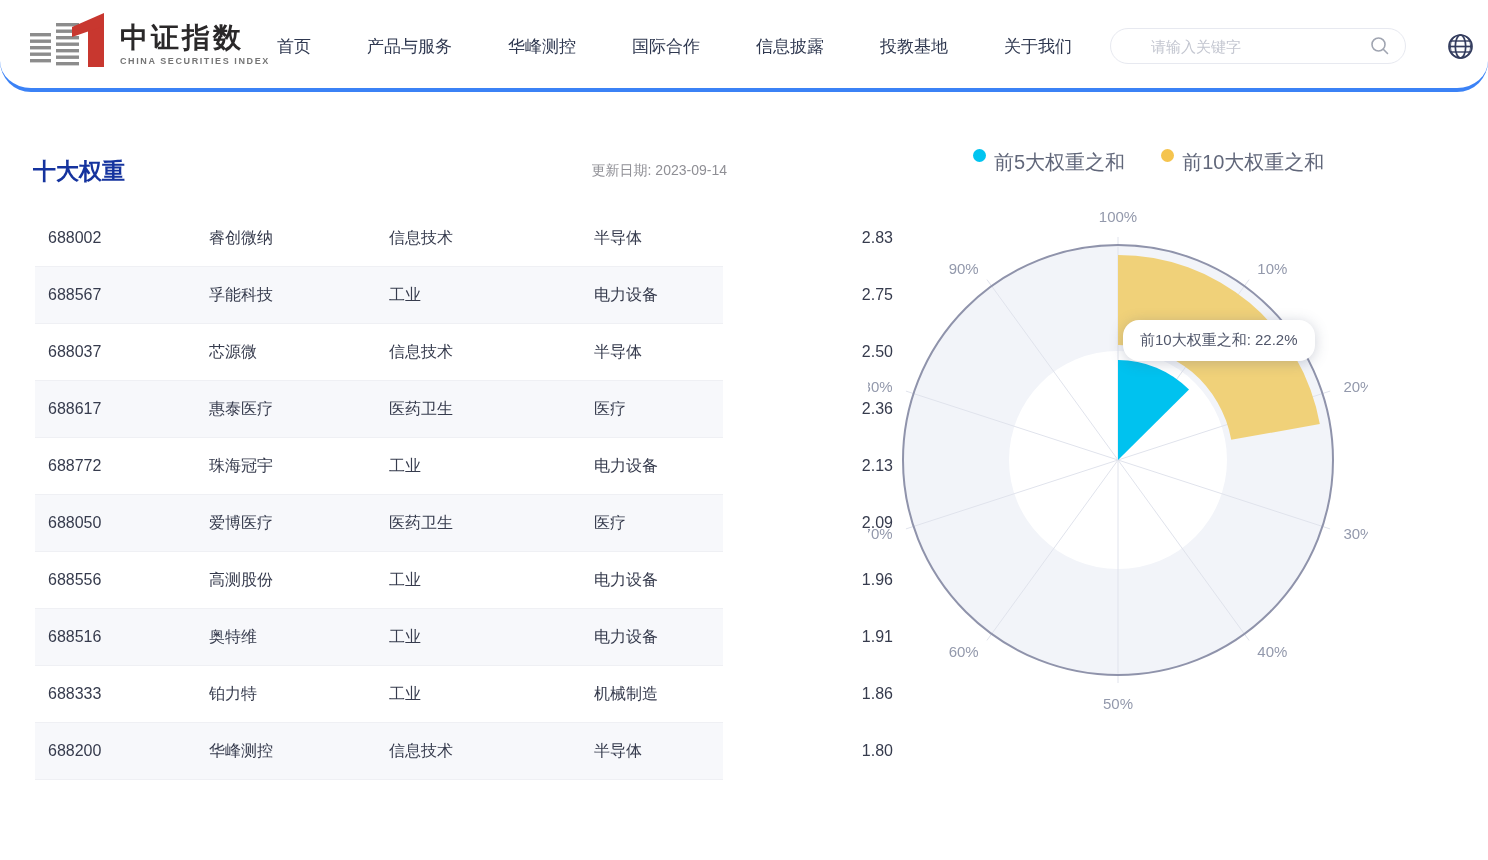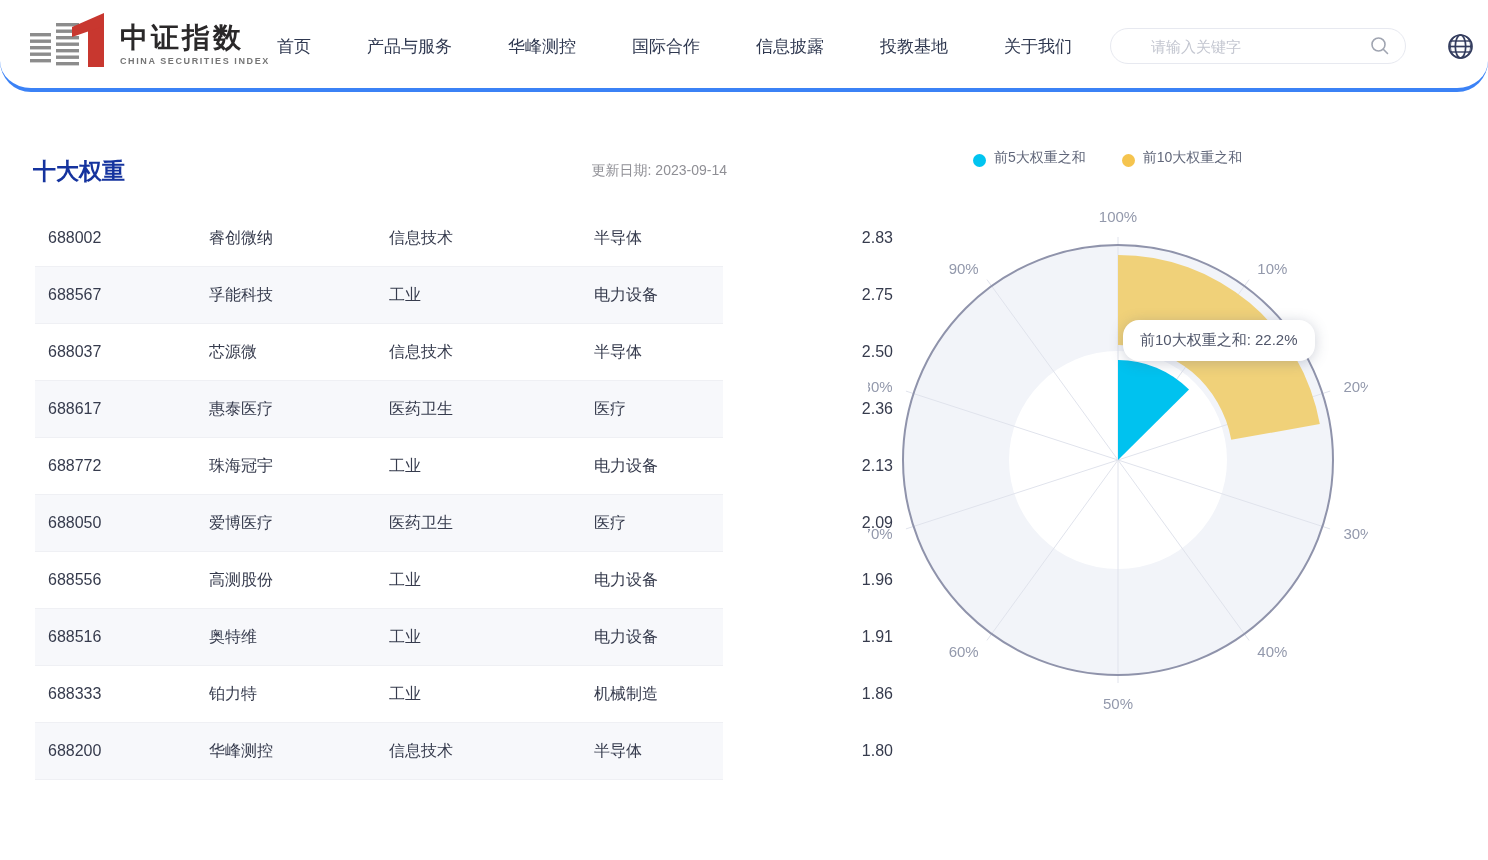--- a/index.html
+++ b/index.html
@@ -37,21 +37,21 @@
   
   .weights-table{position:absolute;left:35px;top:210px;width:688px;font-size:16px;}
   .thead,.trow{display:grid;grid-template-columns:127px 133px 158px 180px 90px;height:56px;align-items:center;}
   .thead{background:#eef1f9;font-weight:bold;color:#222a47;}
   .trow{color:#363b4d;border-bottom:1px solid #eff0f4;background:#fff;gap:47px;}
   .trow:nth-child(even){background:#f7f8fb;}
   .thead > :first-child,.trow > :first-child{padding-left:13px;}
   .thead > :last-child,.trow > :last-child{text-align:right;padding-right:18px;}
   
   .chart-legend{position:absolute;left:973px;top:149px;display:flex;gap:36px;}
-  .legend-item{display:flex;align-items:flex-end;gap:8px;font-size:14px;color:#61677a;cursor:pointer;}
+  .legend-item{display:flex;align-items:flex-start;gap:8px;font-size:20px;color:#61677a;cursor:pointer;}
   .legend-dot{width:13px;height:13px;border-radius:50%;flex:none;}
   
   .chart-wrap{position:absolute;left:868px;top:210px;width:500px;height:500px;}
   .chart-tooltip{
     position:absolute;left:1123px;top:320px;z-index:10;
     background:#ffffff;border-radius:16px;padding:11px 17px;white-space:nowrap;
     box-shadow:0 2px 14px rgba(80,90,120,.28);
     font-size:15px;color:#51576b;
   }
 </style>

